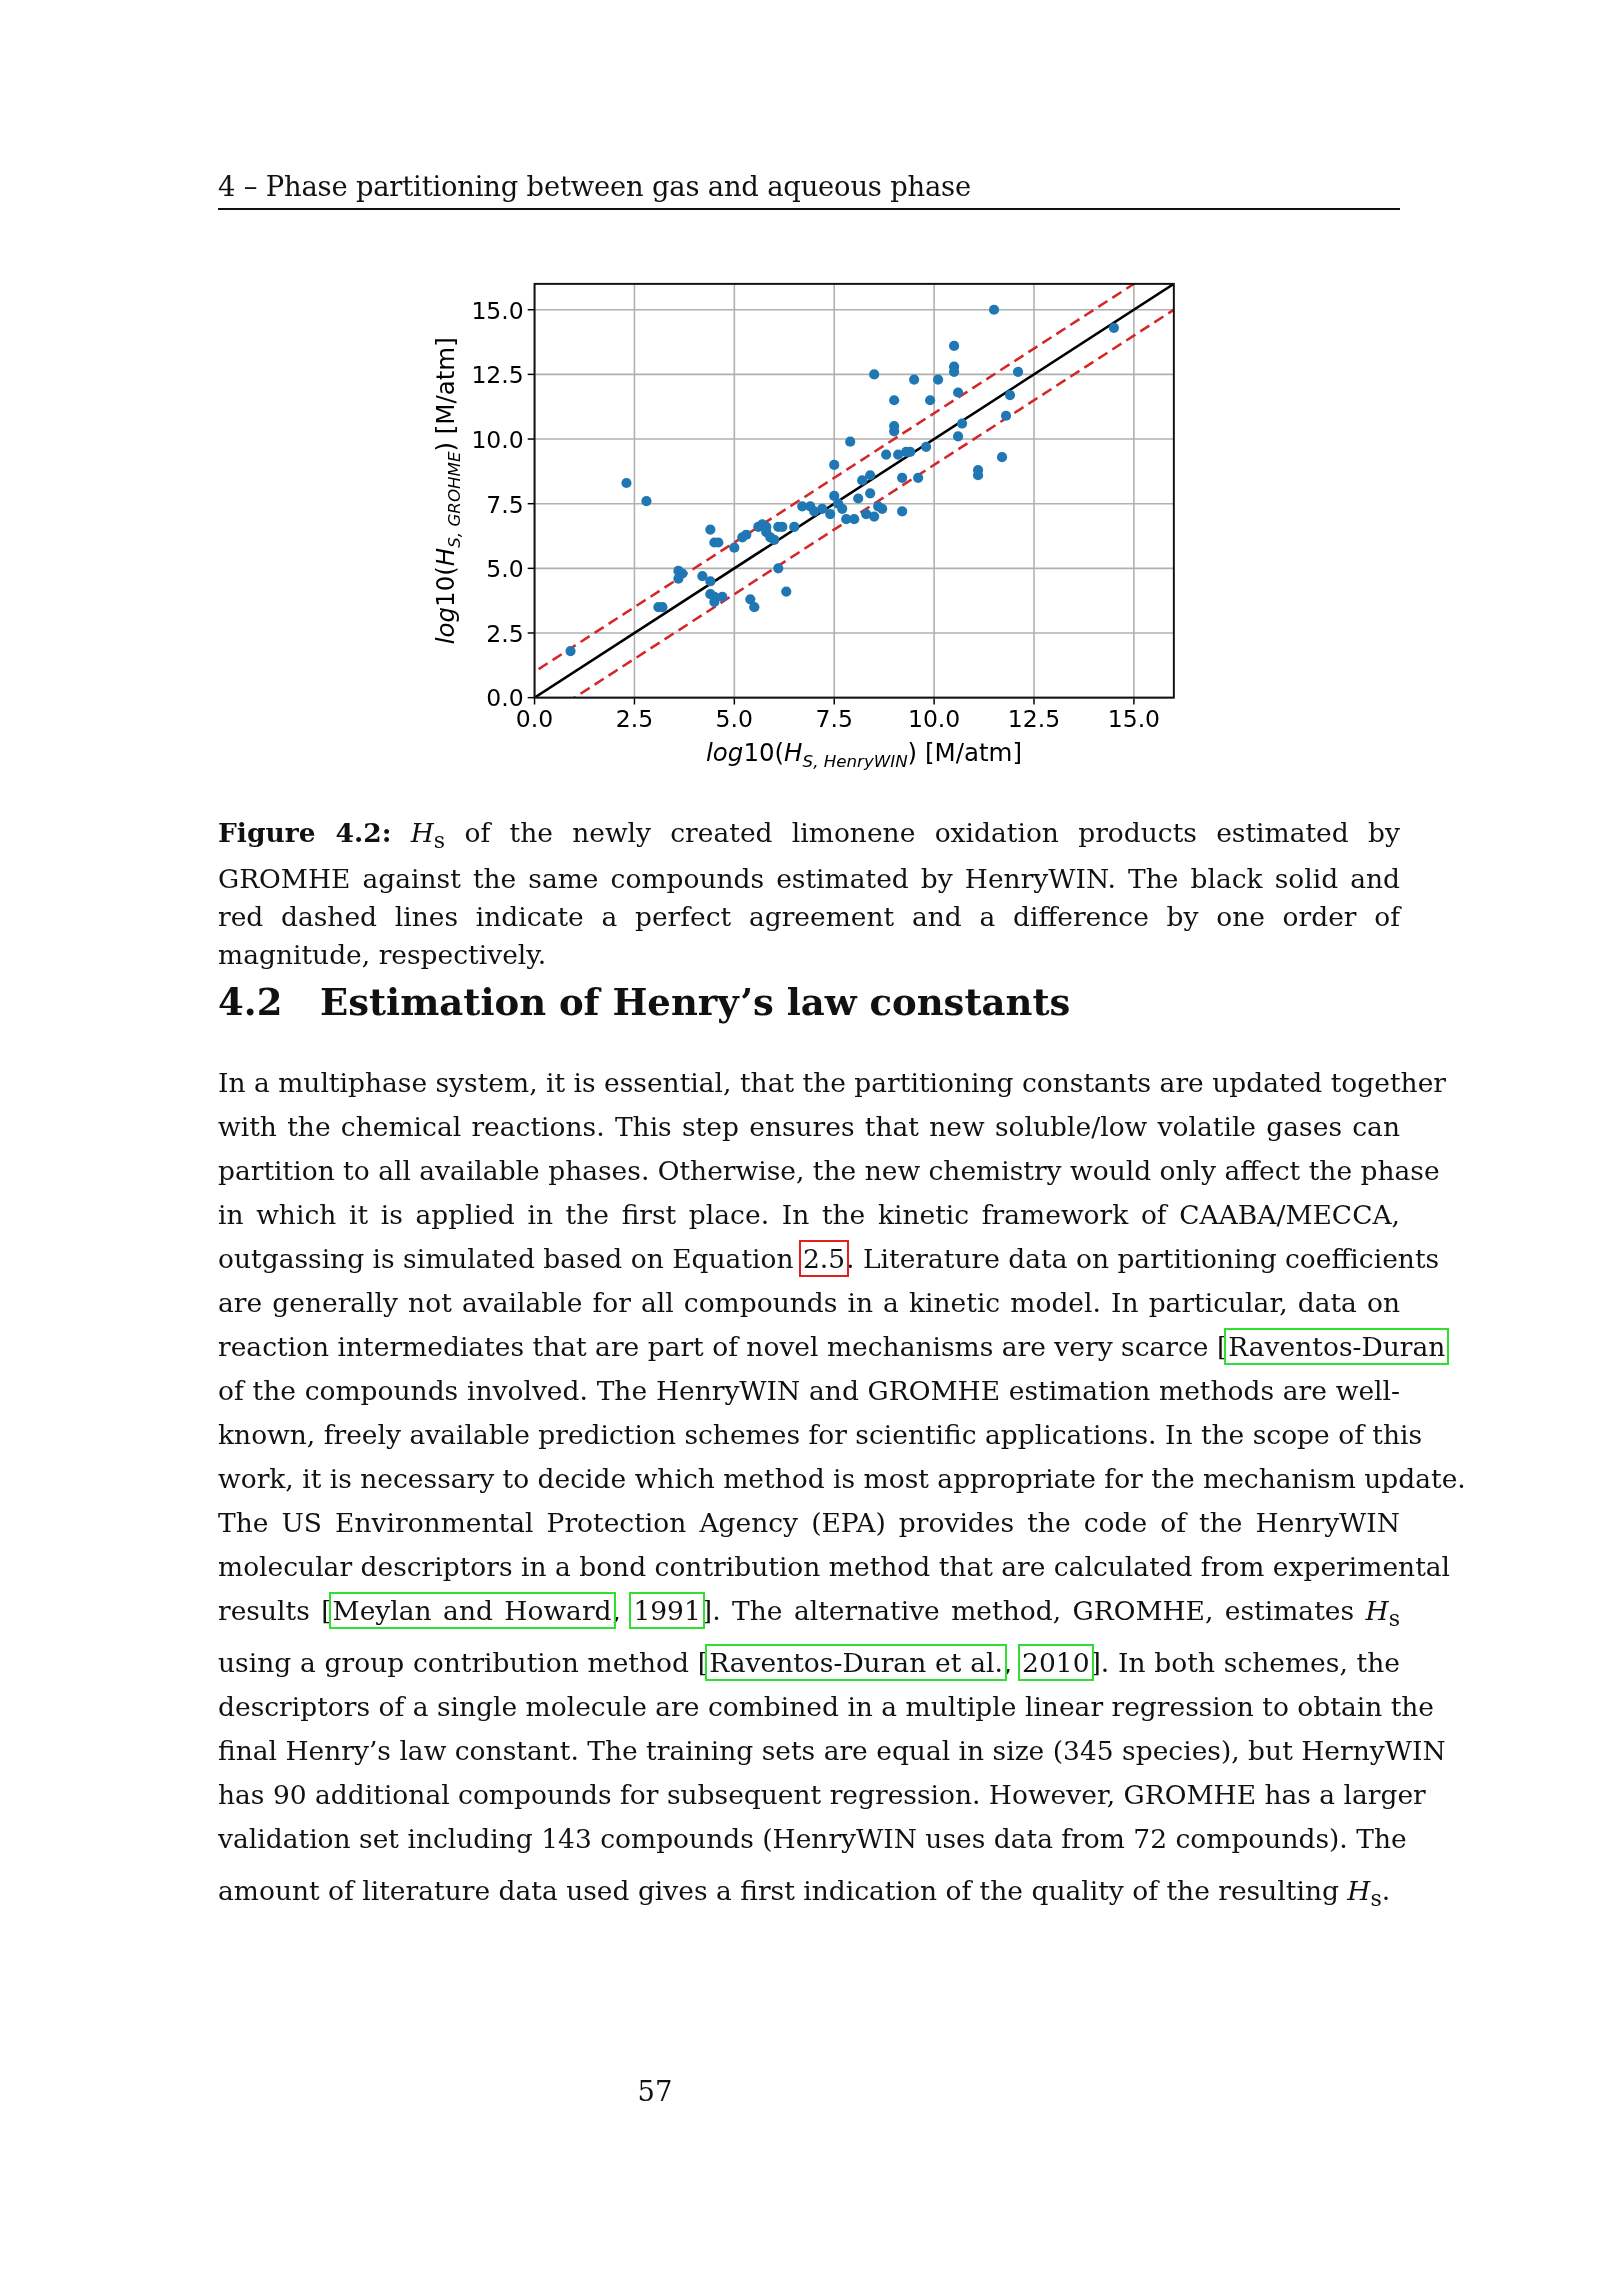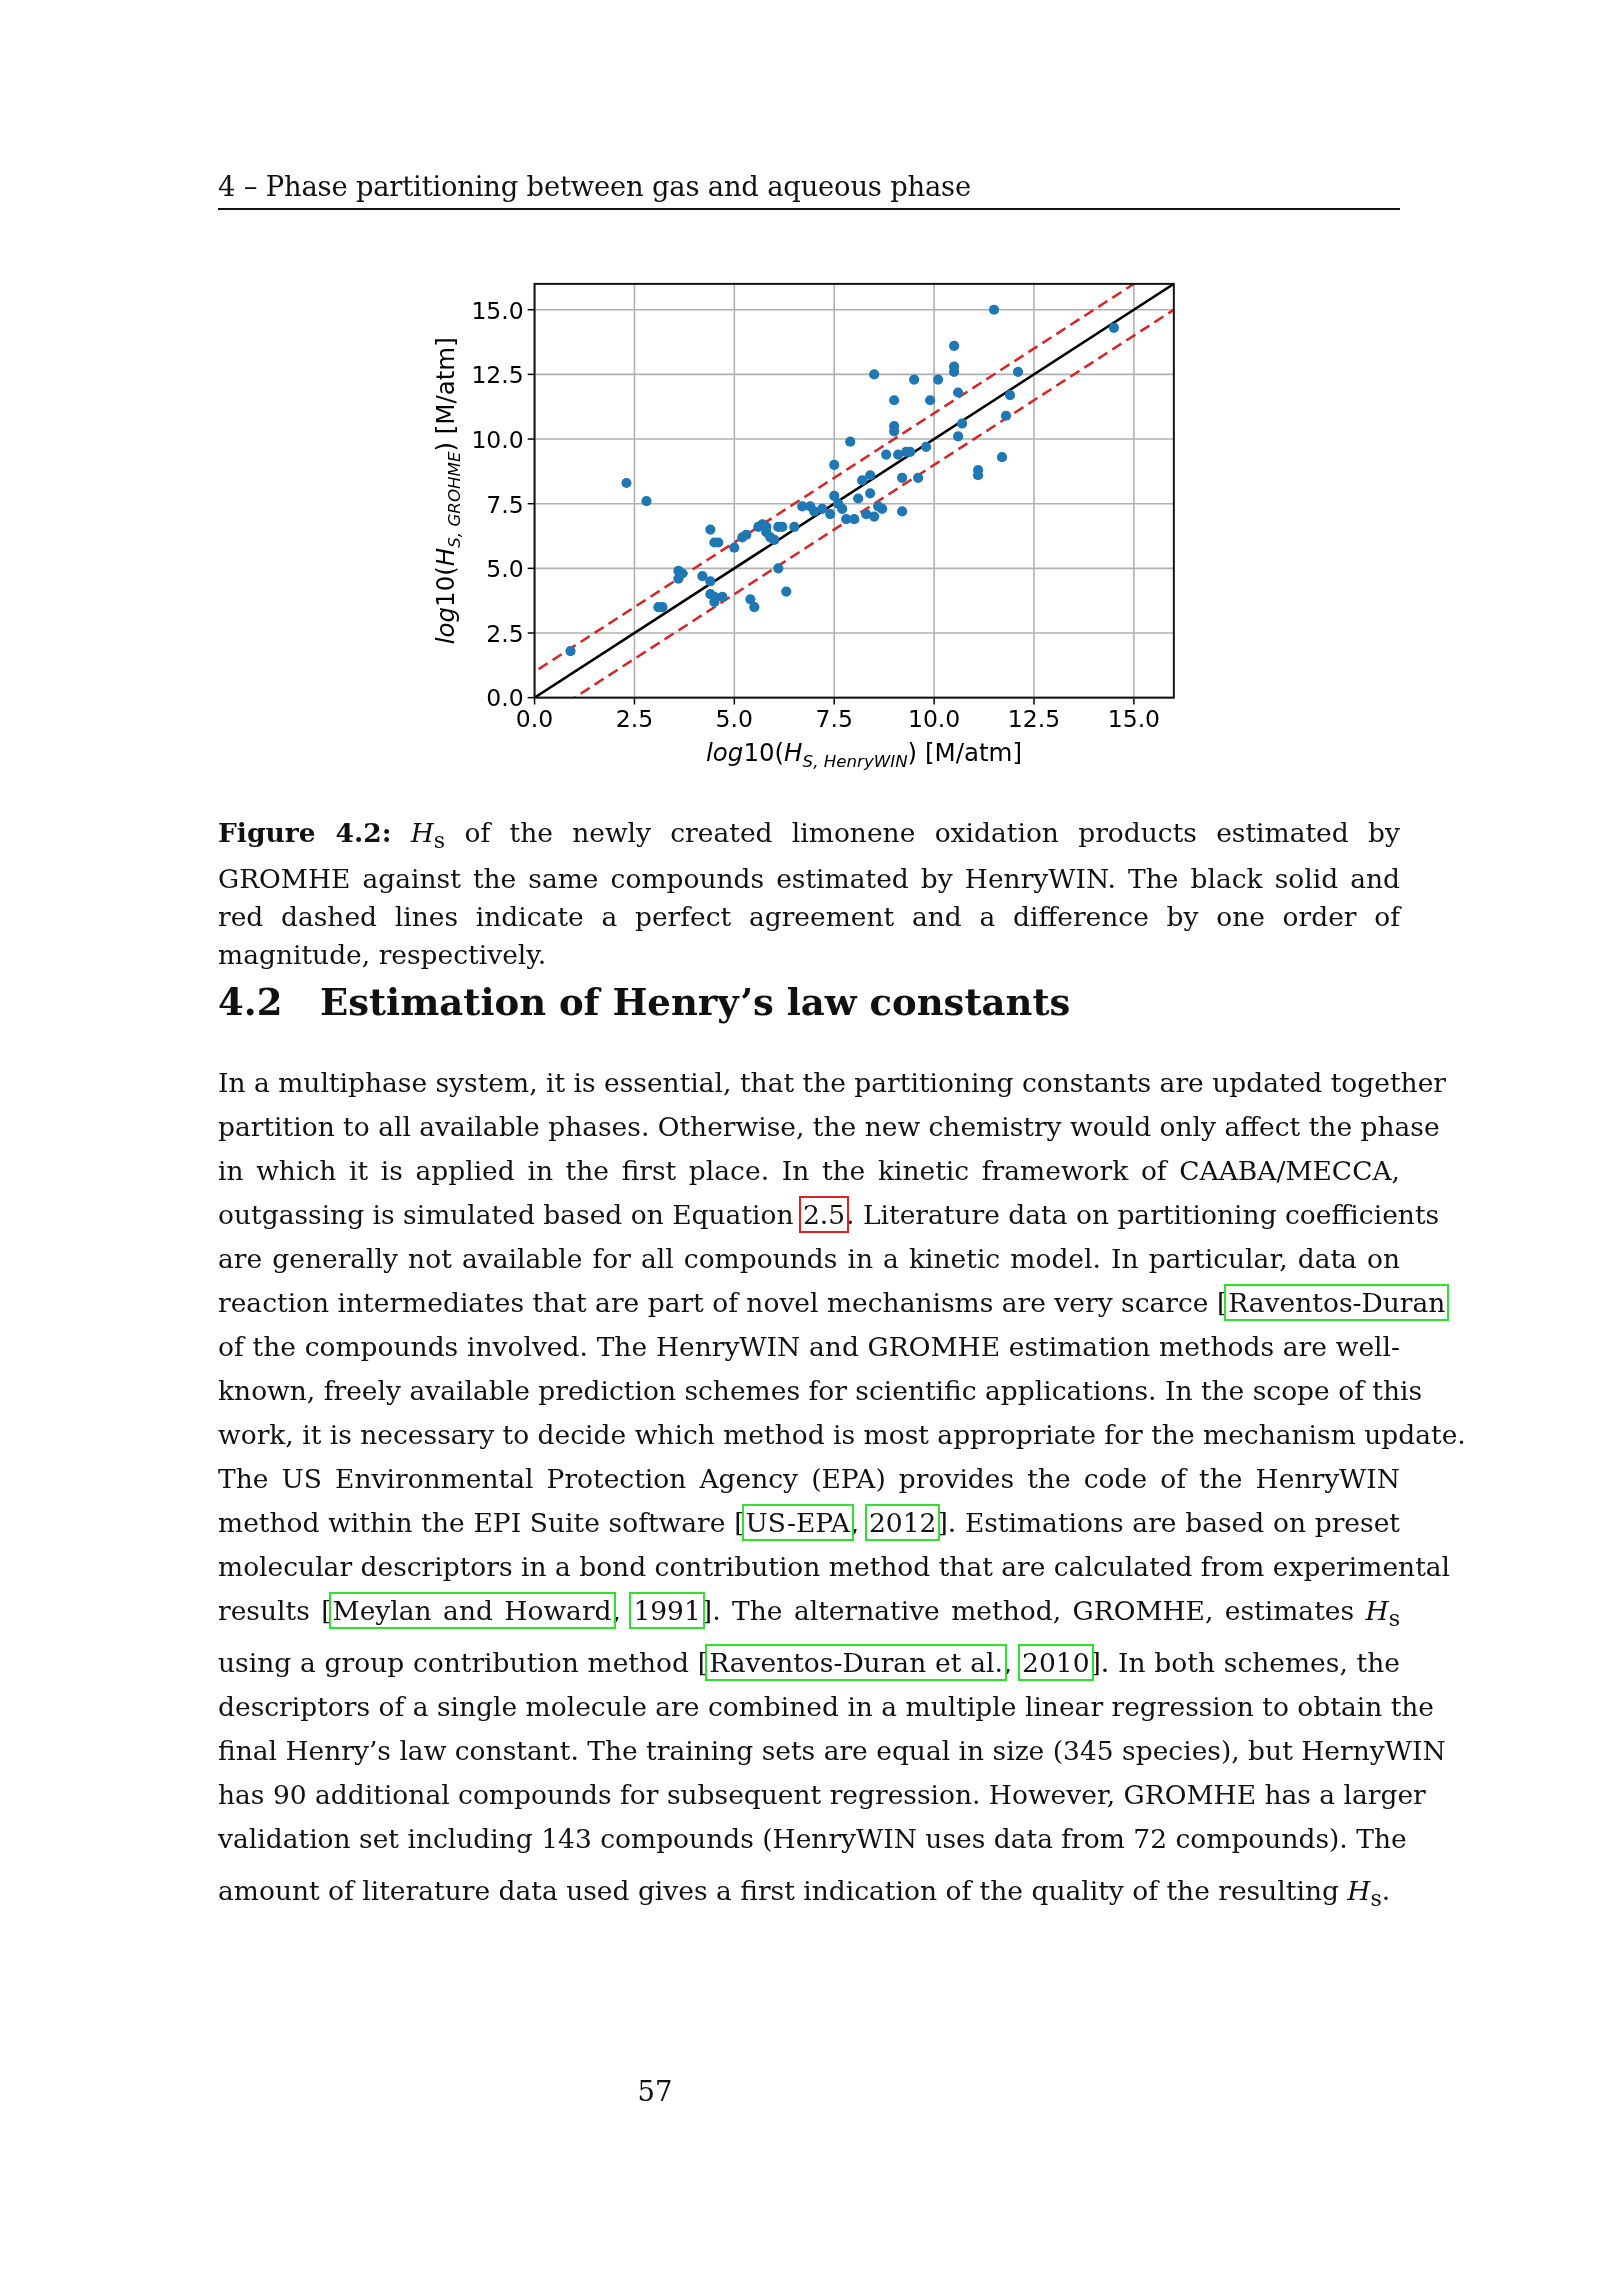--- a/index.html
+++ b/index.html
@@ -178,30 +178,30 @@
   <span class="lbl">Figure 4.2:</span>
   <i>H</i><sub>s</sub><span> of the newly created limonene oxidation products estimated by GROMHE against the same compounds estimated by HenryWIN. The black solid and red dashed lines indicate a perfect agreement and a difference by one order of magnitude, respectively.</span>
 </div>
 
 <div class="section-title">
   <span class="num">4.2</span><span>Estimation of Henry’s law constants</span>
 </div>
 
 <div class="body-text">
   <span class="line">In a multiphase system, it is essential, that the partitioning constants are updated together</span>
+  <span class="line">with the chemical reactions.  This step ensures that new soluble/low volatile gases can</span>
   <span class="line">partition to all available phases. Otherwise, the new chemistry would only affect the phase</span>
   <span class="line">in which it is applied in the first place.  In the kinetic framework of CAABA/MECCA,</span>
   <span class="line"><span>outgassing is simulated based on Equation </span><a class="ref eq">2.5</a><span>. Literature data on partitioning coefficients</span></span>
   <span class="line">are generally not available for all compounds in a kinetic model.  In particular, data on</span>
   <span class="line"><span>reaction intermediates that are part of novel mechanisms are very scarce [</span><a class="ref">Raventos-Duran</a></span>
   <span class="line">of the compounds involved.  The HenryWIN and GROMHE estimation methods are well-</span>
   <span class="line">known, freely available prediction schemes for scientific applications.  In the scope of this</span>
   <span class="line">work, it is necessary to decide which method is most appropriate for the mechanism update.</span>
   <span class="line">The US Environmental Protection Agency (EPA) provides the code of the HenryWIN</span>
-  <span class="line"><span>method within the EPI Suite software [</span><a class="ref">US-EPA</a>, <a class="ref">2012</a><span>].  Estimations are based on preset</span></span>
   <span class="line">molecular descriptors in a bond contribution method that are calculated from experimental</span>
   <span class="line"><span>results [</span><a class="ref">Meylan and Howard</a>, <a class="ref">1991</a><span>].  The alternative method, GROMHE, estimates </span><i>H</i><sub>s</sub></span>
   <span class="line"><span>using a group contribution method [</span><a class="ref">Raventos-Duran et al.</a>, <a class="ref">2010</a><span>].  In both schemes, the</span></span>
   <span class="line">descriptors of a single molecule are combined in a multiple linear regression to obtain the</span>
   <span class="line">final Henry’s law constant. The training sets are equal in size (345 species), but HernyWIN</span>
   <span class="line">has 90 additional compounds for subsequent regression.  However, GROMHE has a larger</span>
   <span class="line">validation set including 143 compounds (HenryWIN uses data from 72 compounds).  The</span>
   <span class="line last"><span>amount of literature data used gives a first indication of the quality of the resulting </span><i>H</i><sub>s</sub>.</span>
 </div>
 

